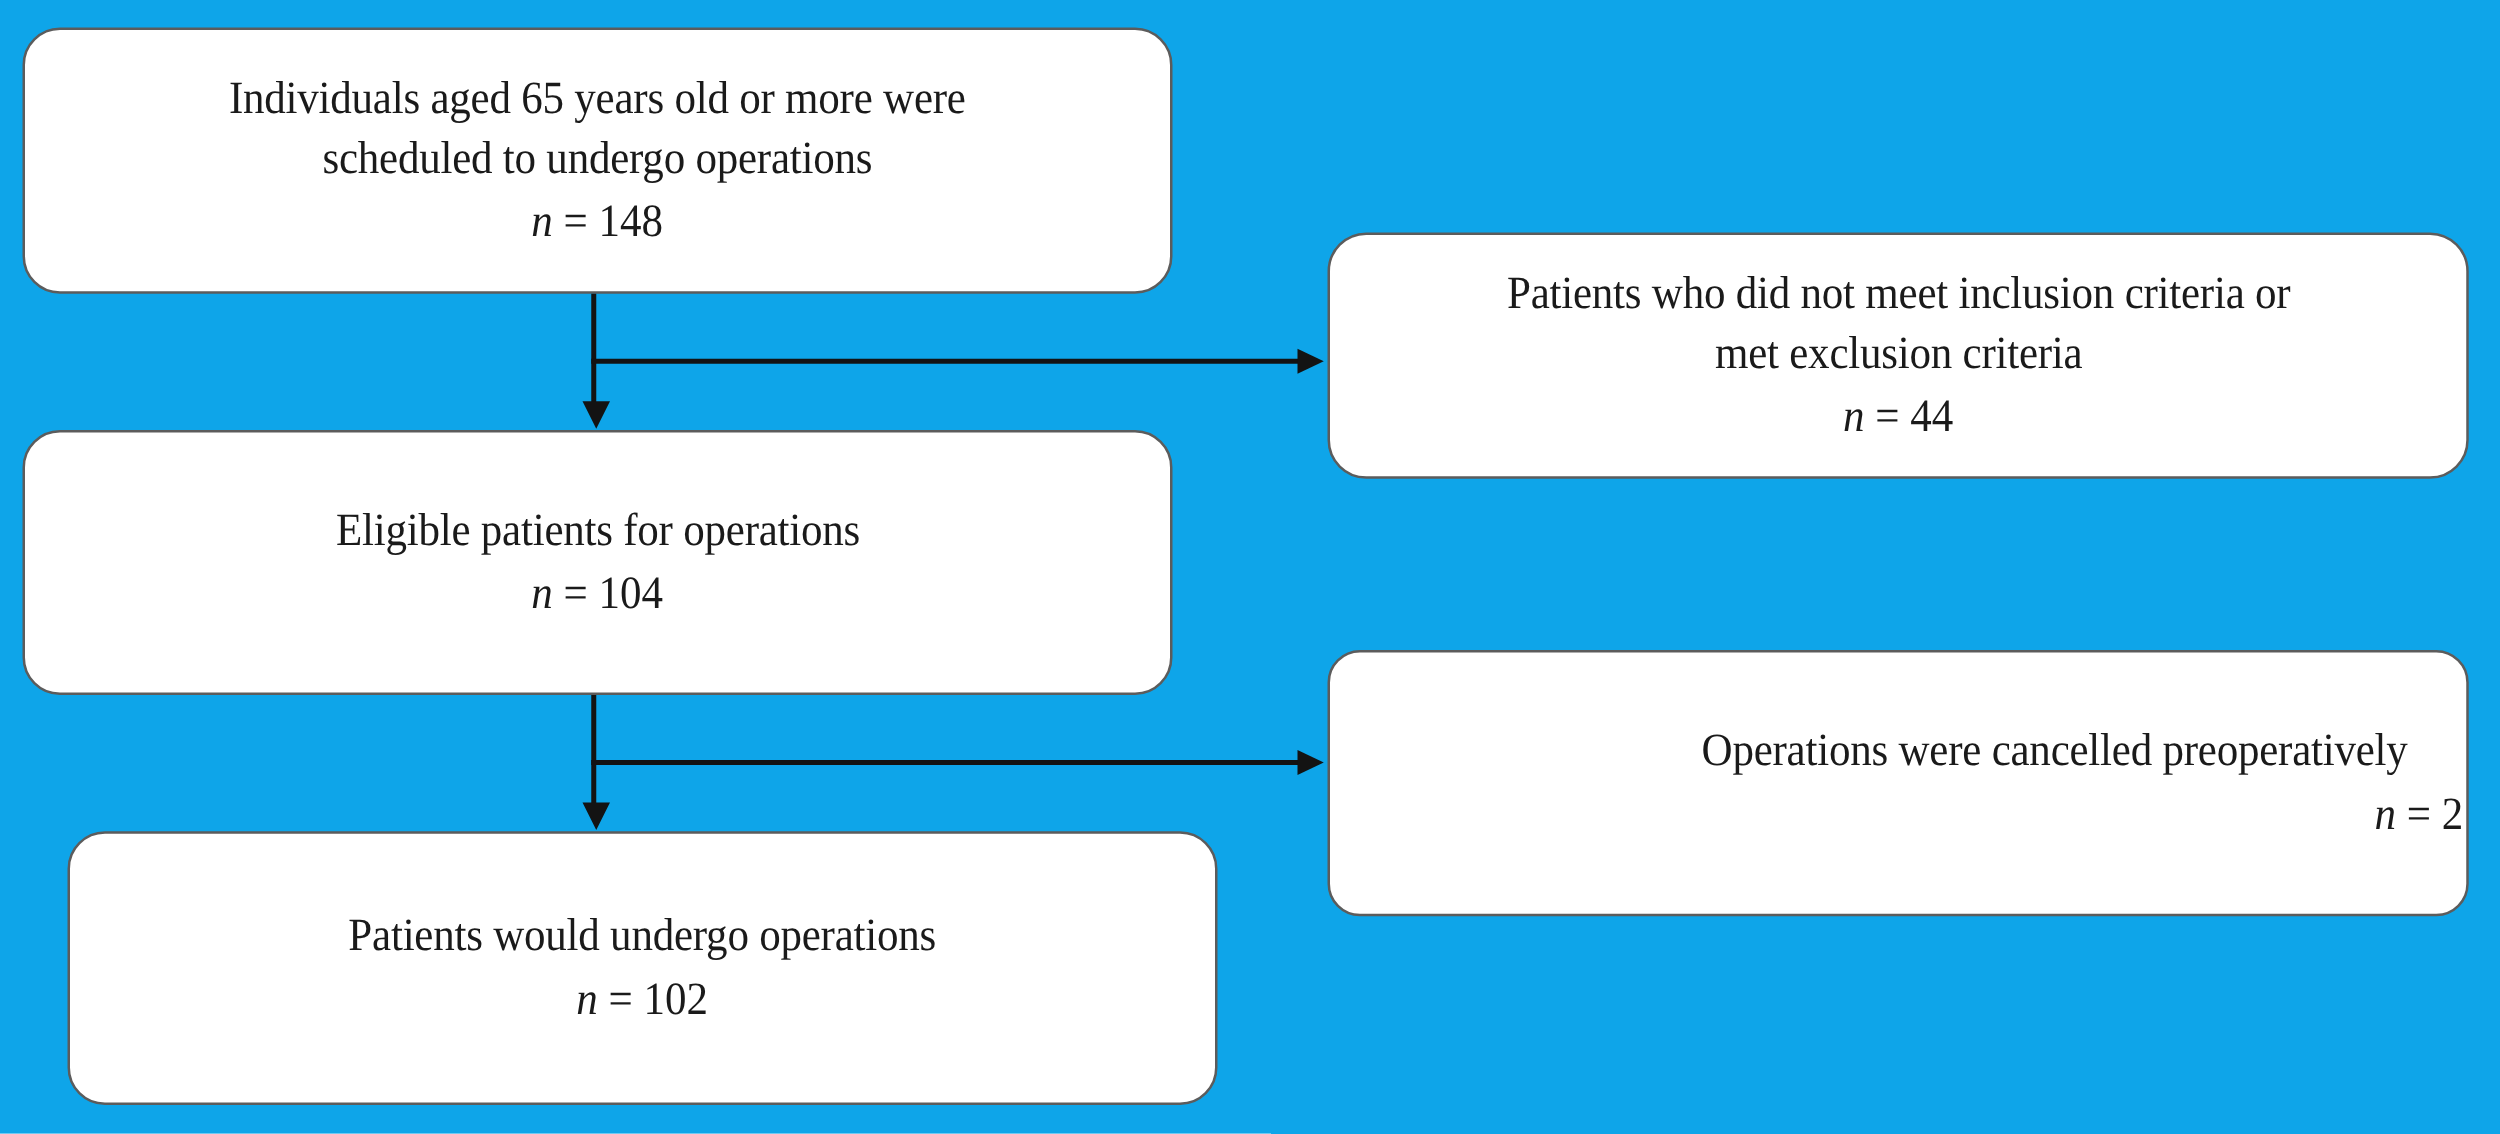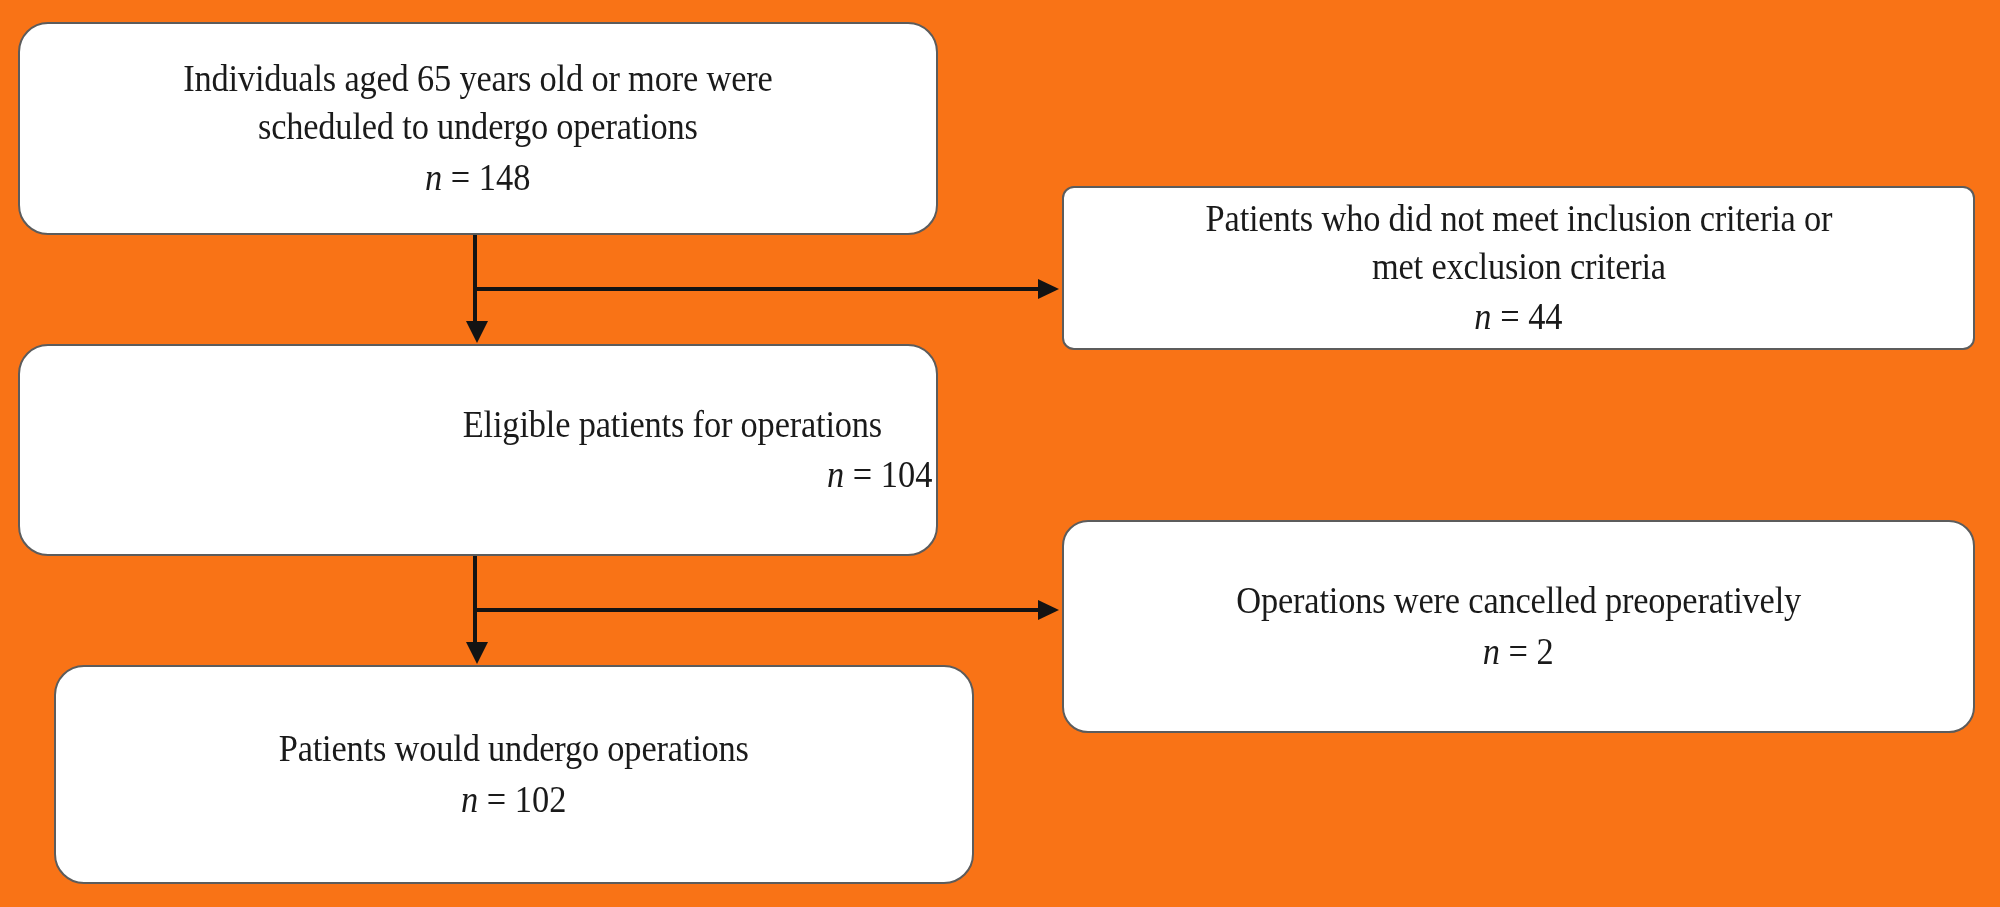--- a/index.html
+++ b/index.html
@@ -8,21 +8,21 @@
     padding: 0;
     background: #ffffff;
   }
   body {
     font-family: "Liberation Serif", "DejaVu Serif", serif;
   }
   #canvas {
     position: relative;
     width: 2000px;
     height: 907px;
-    background: #f97316;
+    background: #0ea5e9;
     overflow: hidden;
   }
 
   
   .flow-box {
     position: absolute;
     box-sizing: border-box;
     background: #ffffff;
     border: 2.5px solid #5c5c5c;
     border-radius: 30px;
@@ -46,26 +46,26 @@
     line-height: 1.30;
     margin-top: 2px;
     transform: scaleX(0.93);
   }
   .flow-box .box-count .n-italic {
     font-style: italic;
   }
 
   
   #box-enrolled   { left: 18px;  top: 22px;  width: 920px; height: 213px; }
-  #box-eligible   { left: 18px;  top: 344px; width: 920px; height: 212px; align-items: flex-end; }
+  #box-eligible   { left: 18px;  top: 344px; width: 920px; height: 212px; }
   #box-undergo    { left: 18px;  top: 665px; width: 920px; height: 219px; margin-left: 36px; }
 
   
-  #box-excluded   { left: 1062px; top: 186px; width: 913px; height: 164px; border-radius: 12px; }
-  #box-cancelled  { left: 1062px; top: 520px; width: 913px; height: 213px; border-radius: 26px; }
+  #box-excluded   { left: 1062px; top: 186px; width: 913px; height: 197px; border-radius: 31px; }
+  #box-cancelled  { left: 1062px; top: 520px; width: 913px; height: 213px; border-radius: 26px; align-items: flex-end; }
 
   #box-excluded .box-text,
   #box-cancelled .box-text { padding: 0 26px; }
 
   
   .vline {
     position: absolute;
     width: 4px;
     background: #131313;
   }

